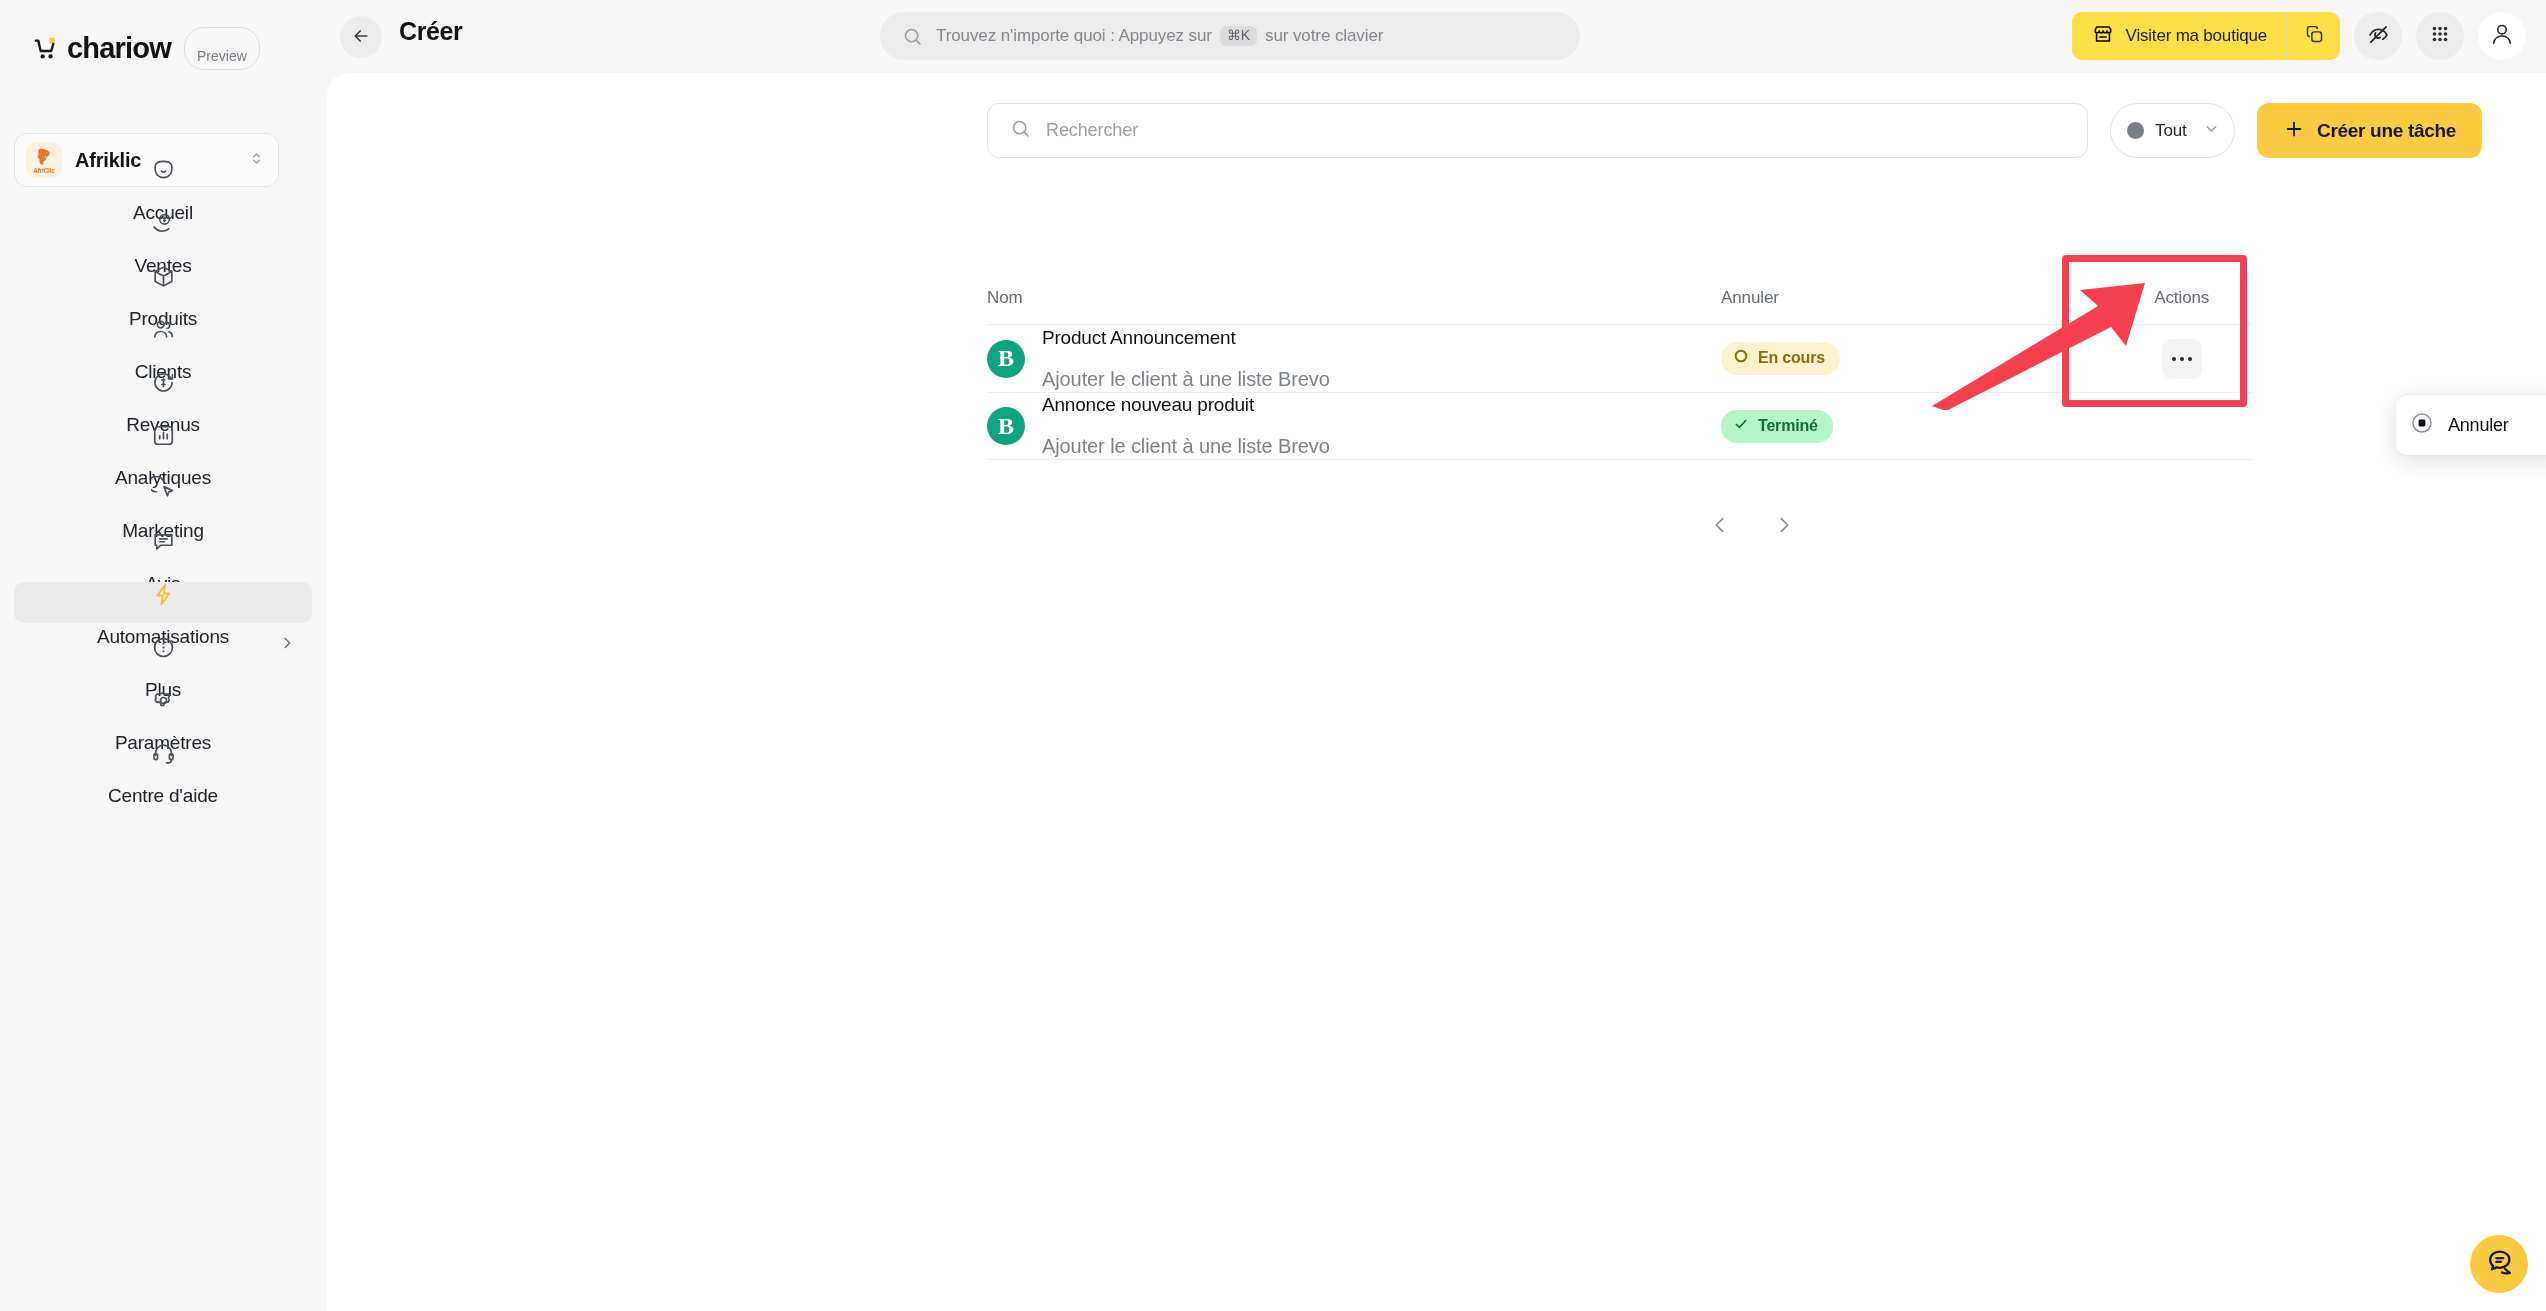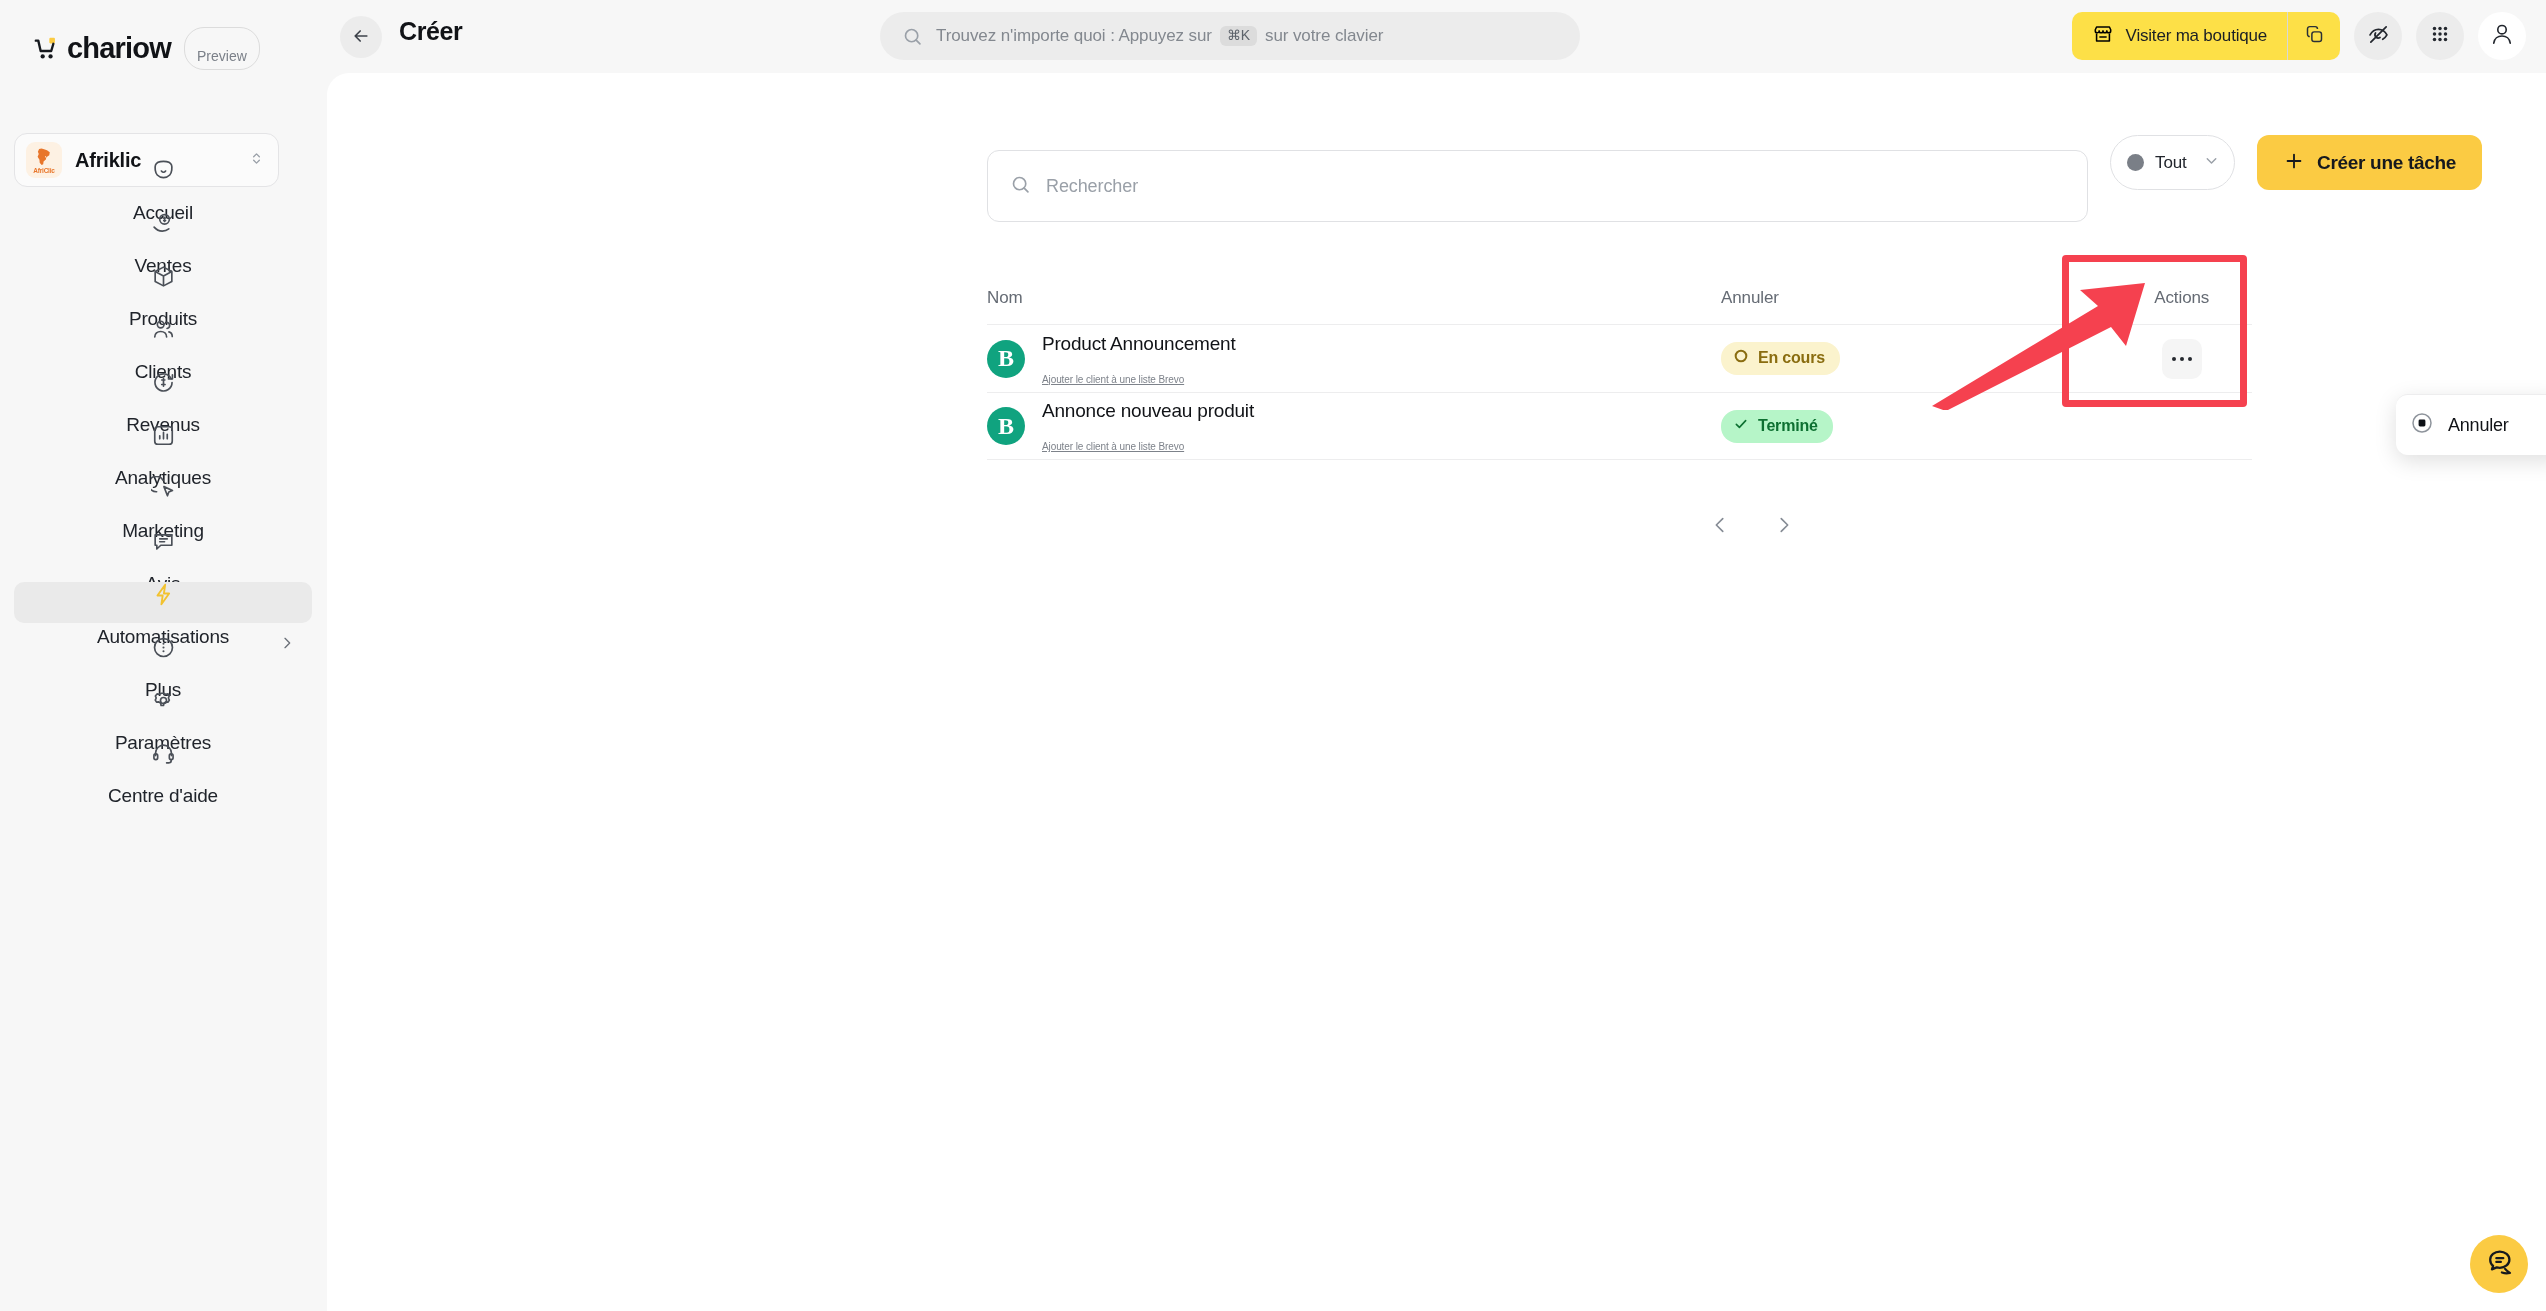--- a/index.html
+++ b/index.html
@@ -137,24 +137,24 @@
     width: 2219px; height: 1238px;
     background: #ffffff;
     border-top-left-radius: 22px;
   }
 
   .toolbar {
     position: absolute; left: 660px; top: 30px;
     display: flex; align-items: center; gap: 22px;
   }
   .search-box {
-    width: 1101px; height: 72px;
+    width: 1101px; height: 55px;
     border: 1px solid #e0e1e4; border-radius: 12px;
     display: flex; align-items: center; gap: 15px; padding: 0 22px;
-    cursor: text; background: #fff; margin-top: 47px;
+    cursor: text; background: #fff;
   }
   .search-box .ph { font-size: 18px; color: #9aa0a8; letter-spacing: -0.1px; }
   .filter-select {
     width: 125px; height: 55px;
     border: 1px solid #e0e1e4; border-radius: 28px;
     display: flex; align-items: center; gap: 11px;
     padding: 0 14px 0 16px; cursor: pointer; background: #fff;
   }
   .filter-dot { width: 17px; height: 17px; border-radius: 50%;
                 background: #7a7f87; flex: none; }
@@ -181,21 +181,21 @@
   .trow.last { border-bottom: 1px solid #ededee; }
   .cell-name { width: 940px; display: flex; align-items: center; gap: 17px; }
   .brevo {
     width: 38px; height: 38px; border-radius: 50%;
     background: #10a37f; flex: none;
     display: flex; align-items: center; justify-content: center;
   }
   .brevo span { color: #fff; font-size: 24px; font-weight: 700;
                 line-height: 1; margin-top: -1px; font-family: "Liberation Serif", serif; }
   .name-main { font-size: 19px; color: #111317; letter-spacing: -0.2px; }
-  .name-sub  { font-size: 10px; color: #7d828a; margin-top: 19px; letter-spacing: -0.1px; text-decoration: underline; }
+  .name-sub  { font-size: 20px; color: #7d828a; margin-top: 19px; letter-spacing: -0.1px; }
   .cell-status { width: 500px; }
   .badge {
     display: inline-flex; align-items: center; gap: 9px;
     border-radius: 16px; padding: 6px 15px 7px 12px;
     font-size: 16px; font-weight: 700; letter-spacing: -0.2px;
   }
   .badge.pending { background: #fbf3cd; color: #8a6d10; }
   .badge.done    { background: #b6f5c8; color: #0d7031; }
   .cell-actions { width: 180px; display: flex; justify-content: center; }
   .dots-btn {

